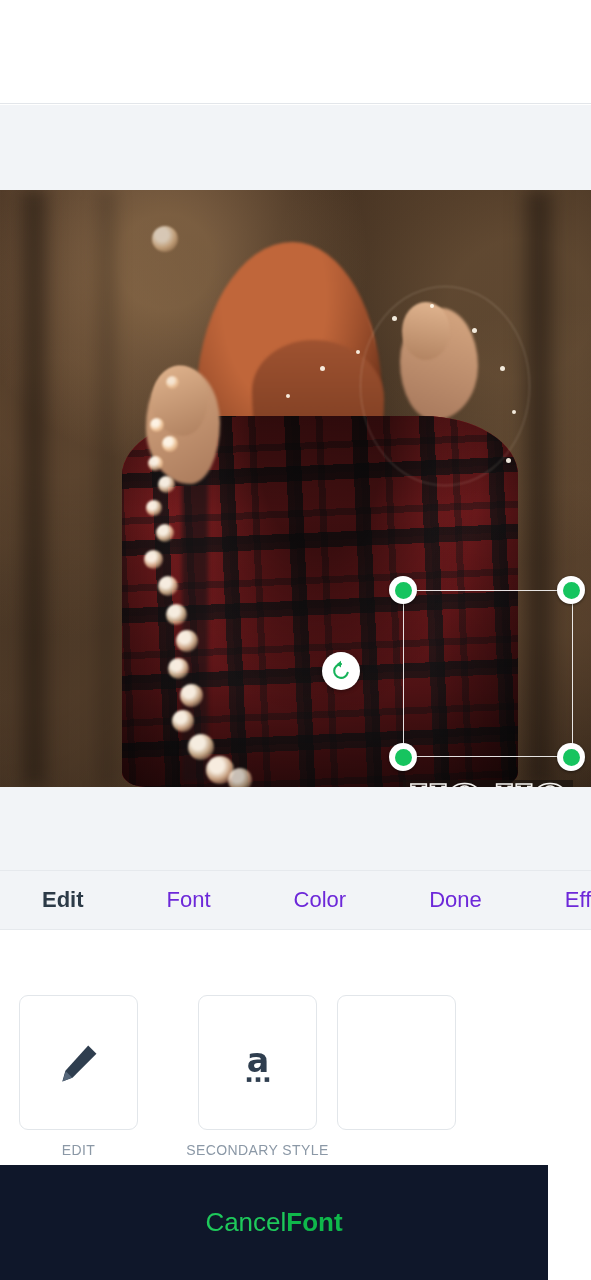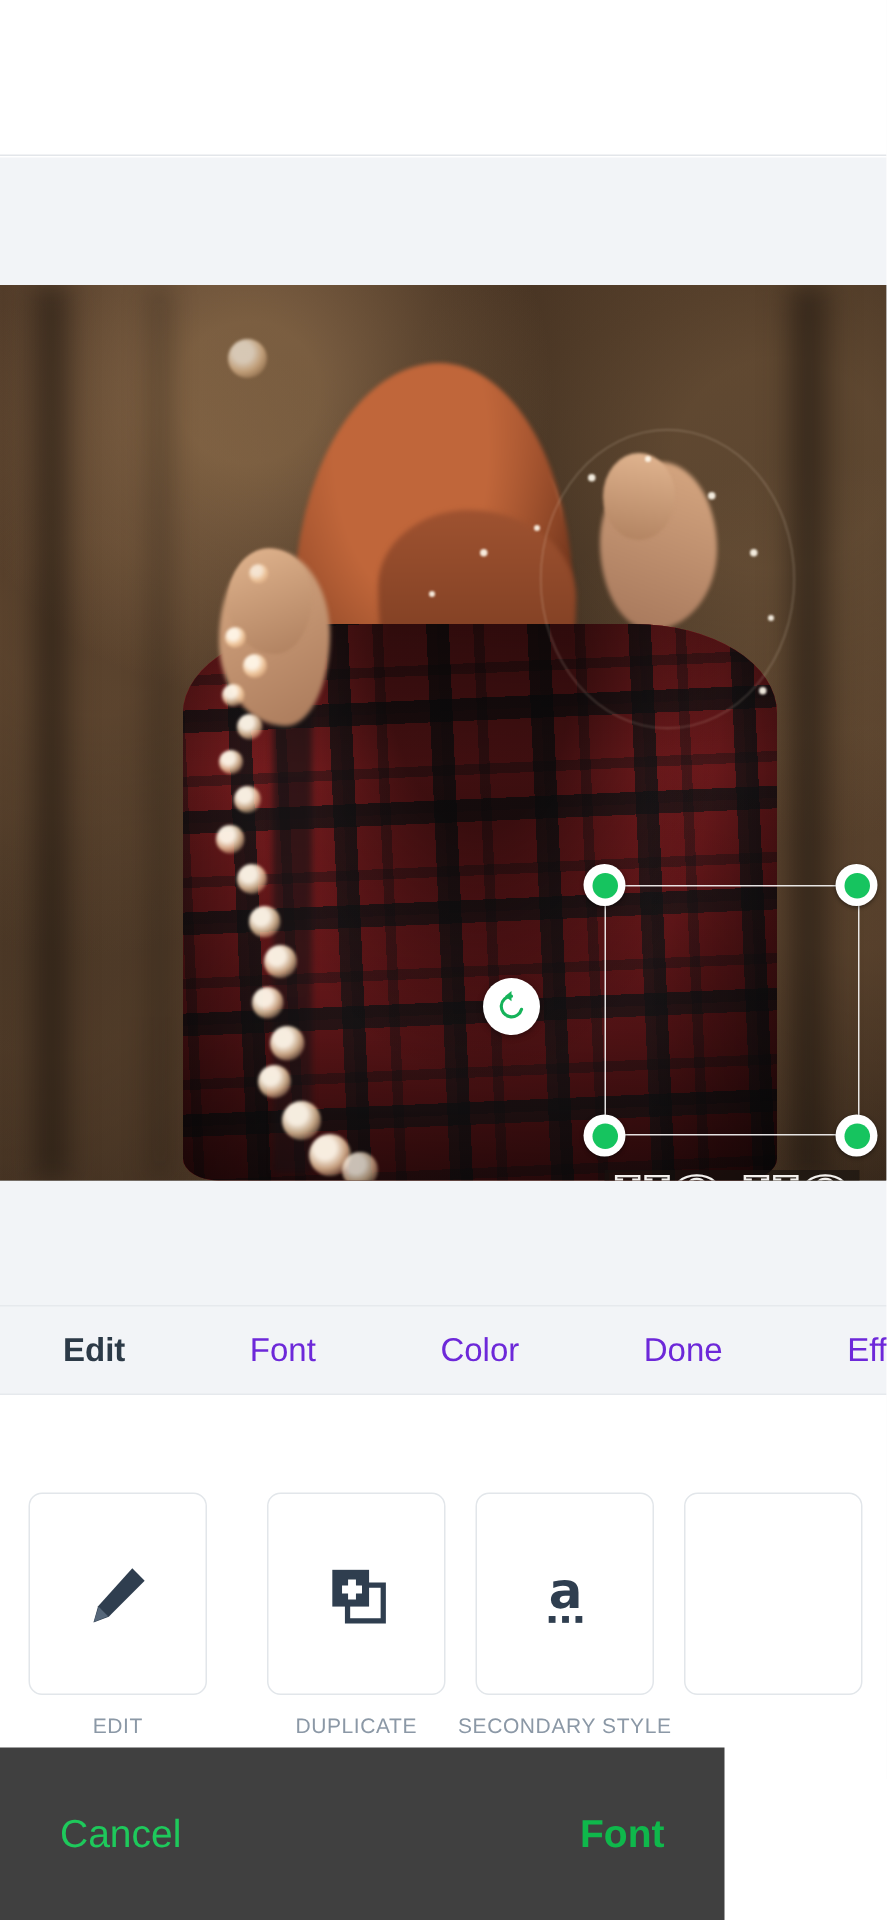--- a/index.html
+++ b/index.html
@@ -183,22 +183,22 @@
     background:#ffffff; display:flex; align-items:center; justify-content:center;
   }
   .tile-label{
     margin-top:12px; font-size:14px; color:#8b98a6; letter-spacing:.4px;
     text-transform:uppercase; white-space:nowrap;
   }
   .tile-gap{ width:20px; flex:0 0 auto; }
 
   
   .bottombar{
-    position:absolute; left:0; bottom:0; width:483px; height:115px;
-    background:#404040; display:flex; align-items:center; justify-content:space-between;
+    position:absolute; left:0; bottom:0; width:548px; height:115px;
+    background:#0f172a; display:flex; align-items:center; justify-content:center;
     padding:0 40px;
   }
   .btn-cancel{ color:#1ec95b; font-size:26px; background:none; border:none; font-family:inherit; }
   .btn-done{ color:#0fb84b; font-size:26px; font-weight:700; background:none; border:none; font-family:inherit; }
 </style>
 </head>
 <body>
 
 <div class="app">
 
@@ -301,30 +301,20 @@
           <path d="M16.8 2.9 L21.1 7.2 L8.6 19.7 L3.3 21.7 L4.9 16.1 Z" fill="#2f3e4f"></path>
           <path d="M5.1 16.3 L8.4 19.6 L3.4 21.6 Z" fill="#56677a"></path>
         </svg>
       </div>
       <div class="tile-label">EDIT</div>
     </div>
     <div class="tile-gap"></div>
 
     <div class="tile-gap"></div>
 
-    <div class="tile-wrap">
-      <div class="tile">
-        <svg width="42" height="42" viewBox="0 0 24 24">
-          <path d="M8.4 8.4 H22 V22 H8.4 Z" fill="none" stroke="#2f3e4f" stroke-width="2"></path>
-          <rect x="2.6" y="2.6" width="14" height="14" fill="#2f3e4f"></rect>
-          <path d="M8.6 6.3 h3 v2.3 h2.3 v3 h-2.3 v2.3 h-3 v-2.3 h-2.3 v-3 h2.3 Z" fill="#ffffff"></path>
-        </svg>
-      </div>
-      <div class="tile-label">DUPLICATE</div>
-    </div>
     <div class="tile-gap"></div>
 
     <div class="tile-wrap">
       <div class="tile">
         <svg width="42" height="46" viewBox="0 0 24 26">
           <text x="12" y="18" text-anchor="middle" font-family="DejaVu Sans, sans-serif" font-size="19" font-weight="700" fill="#2f3e4f">a</text>
           <g fill="#2f3e4f">
             <rect x="5.6" y="21.2" width="2.6" height="2.6"></rect>
             <rect x="10.7" y="21.2" width="2.6" height="2.6"></rect>
             <rect x="15.8" y="21.2" width="2.6" height="2.6"></rect>

